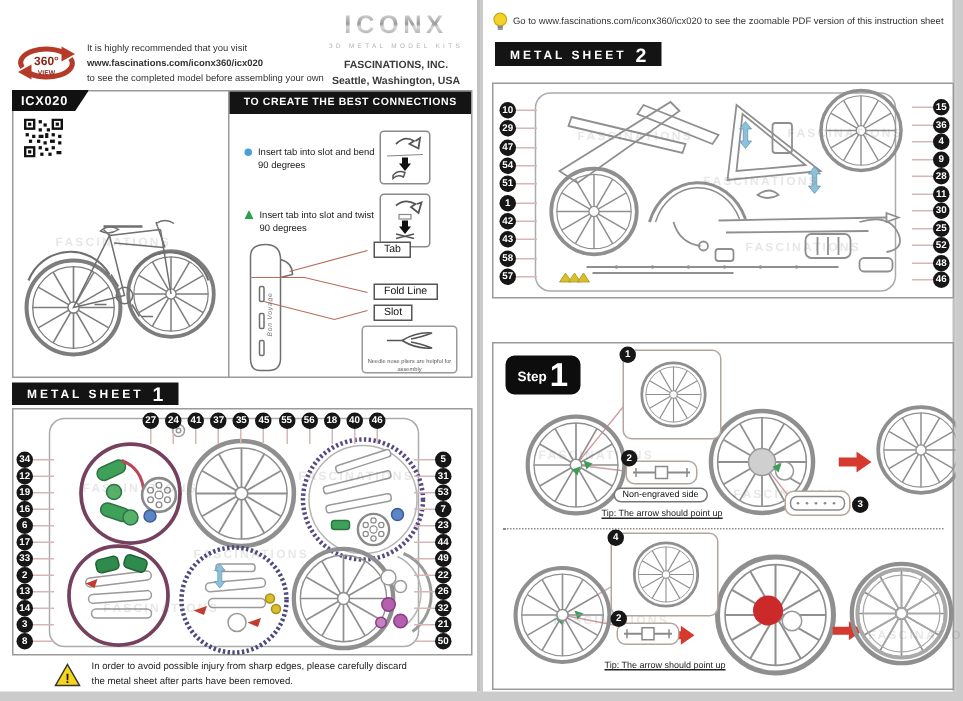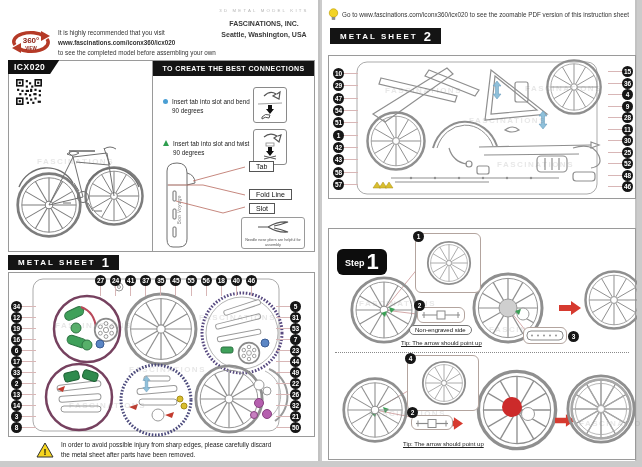--- a/index.html
+++ b/index.html
@@ -129,20 +129,21 @@
     <text x="23" y="21" font-size="4.5" font-weight="bold" fill="#8d2318" text-anchor="middle">VIEW</text>
   </svg>
 
   <div class="abs recommend" style="left:58px; top:28px; width:190px;">
     <div>It is highly recommended that you visit</div>
     <div style="font-weight:bold;">www.fascinations.com/iconx360/icx020</div>
     <div>to see the completed model before assembling your own</div>
   </div>
 
   <div class="abs brand-block" style="left:212px; top:7px; width:104px;">
+    <div class="brand">ICONX</div>
     <div class="brand-sub">3D METAL MODEL KITS</div>
     <div class="company">
       <div>FASCINATIONS,  INC.</div>
       <div>Seattle, Washington, USA</div>
     </div>
   </div>
 
   <div class="panel" style="left:8px; top:60px; width:152px; height:192px;">
     <div class="icx-tag abs" style="left:-1px; top:-1px;">ICX020</div>
     <svg class="abs" style="left:7px; top:18px;" width="26" height="26" viewBox="0 0 24 24">
@@ -477,21 +478,21 @@
         <div class="badge">46</div>
       </div>
   </div>
 
   <div class="panel" style="left:6px; top:228px; width:308px; height:232px;">
     <span class="wm" style="left:30px; top:70px;">FASCINATIONS</span>
     <span class="wm" style="left:160px; top:96px;">FASCINATIONS</span>
     <span class="wm" style="left:40px; top:180px;">FASCINATIONS</span>
     <span class="wm" style="left:250px; top:190px;">FASCINATIONS</span>
 
-    <div class="step-badge" style="left:8px; top:20px;">
+    <div class="step-badge" style="left:8px; top:8px;">
       <span class="steplab">Step</span>
       <span class="stepnum">1</span>
     </div>
 
     <svg class="abs" style="left:0; top:0;" width="308" height="232" viewBox="0 0 308 232">
       <g stroke="#cf9f9f" stroke-width="0.9" fill="none">
         <path d="M55,81 L98,28"></path>
           <path d="M55,81 L96,86"></path>
         <path d="M179,79 L200,106"></path>
         <path d="M46,181 L96,152"></path>

